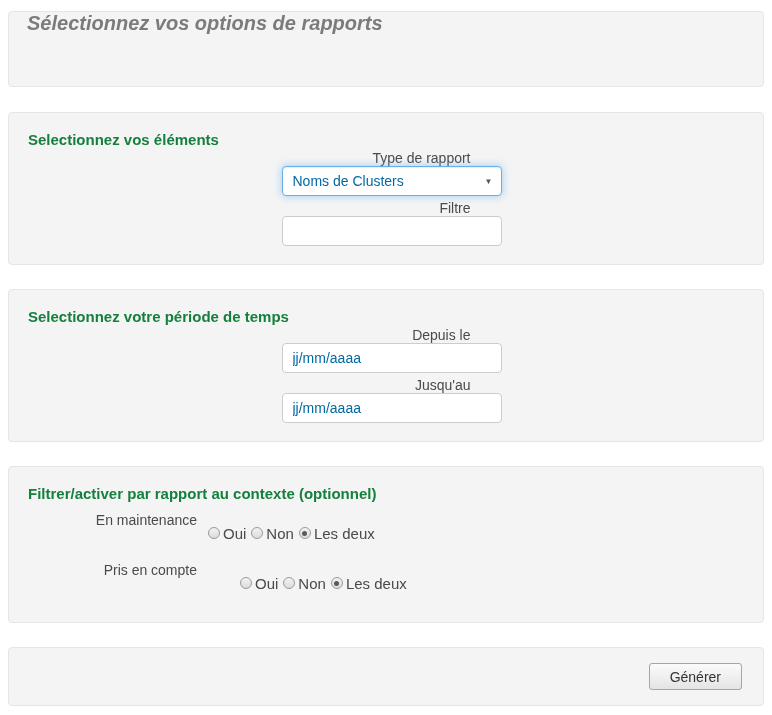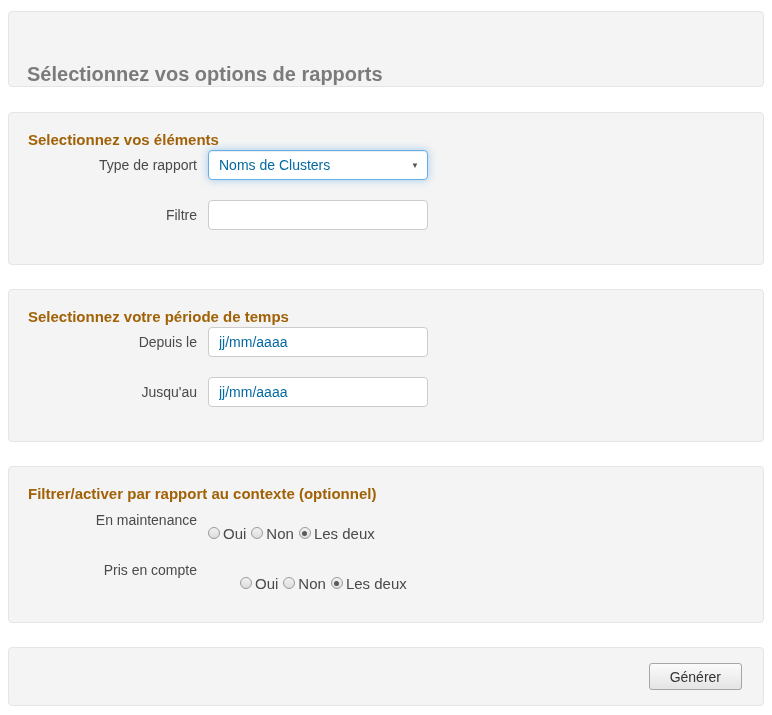--- a/index.html
+++ b/index.html
@@ -12,45 +12,47 @@
     background: #f4f4f4;
     border: 1px solid #e5e5e5;
     border-radius: 4px;
     padding: 18px 19px;
   }
 
   
   .header-well {
     height: 76px;
     display: flex;
-    align-items: flex-end;
+    align-items: flex-start;
     padding: 0 18px;
     margin-bottom: 25px;
+    font-style: italic;
   }
   .page-title {
     margin: 0;
     font-size: 20px;
     font-weight: bold;
     color: #7b7b7b;
   }
 
   
   .panel-well { margin-bottom: 24px; }
   .well-heading {
     margin: 0 0 2px 0;
     font-size: 15px;
     font-weight: bold;
-    color: #a16207;
+    color: #15803d;
   }
 
   .form-row {
     display: flex;
     align-items: center;
     height: 30px;
     margin-bottom: 20px;
+    flex-direction: column;
   }
   .form-row.last { margin-bottom: 16px; }
 
   .form-label {
     width: 169px;
     flex: none;
     text-align: right;
     font-size: 14px;
     color: #4a4a4a;
   }

